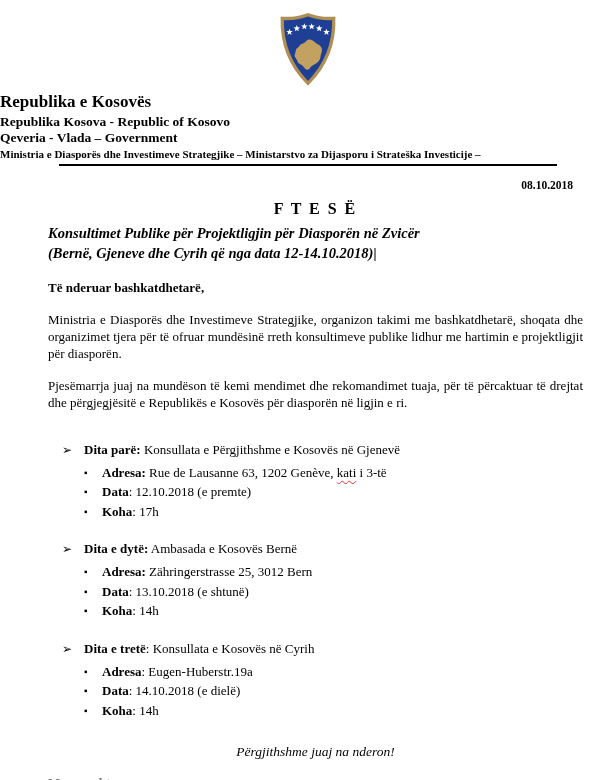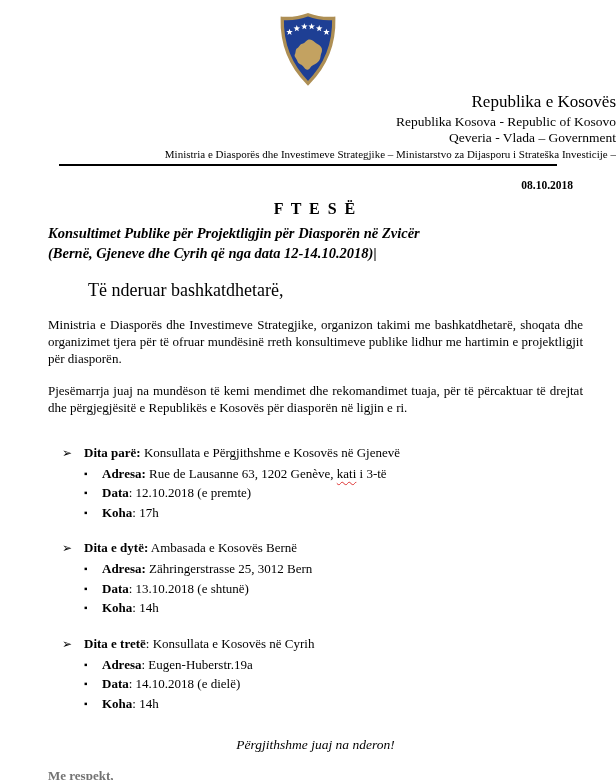--- a/index.html
+++ b/index.html
@@ -5,39 +5,39 @@
   html,body { margin:0; padding:0; background:#ffffff; }
   .page {
     position:relative; width:616px; height:780px; background:#ffffff;
     font-family:"Liberation Serif","DejaVu Serif",serif; color:#000;
     overflow:hidden;
   }
   .content { padding:0 33px 0 48px; }
 
   
   .emblem-wrap { text-align:center; padding-top:12px; }
-  .lh { text-align:right; font-weight:normal; }
+  .lh { text-align:left; font-weight:bold; }
   .lh1 { font-size:17px; margin-top:3px; line-height:1.1; }
   .lh2 { font-size:13.5px; margin-top:2px; line-height:1.15; }
   .lh3 { font-size:13.5px; margin-top:1px; line-height:1.15; }
   .lh4 { font-size:11px;  margin-top:2px; line-height:1.2; }
   .lh5 { font-size:11px;  line-height:1.2; }
   .rule { width:498px; margin:3px auto 0 auto; border:none; border-top:2px solid #000; height:0; }
 
   .date-row { text-align:right; font-weight:bold; font-size:11.5px; margin-top:13px; padding-right:10px; }
 
   .doc-title { text-align:center; font-weight:bold; font-size:16px; letter-spacing:2px; margin-top:9px; }
   .doc-subtitle { text-align:left; font-weight:bold; font-style:italic; font-size:14.5px; margin-top:5px; line-height:1.4; }
 
-  .salutation { font-weight:normal; font-size:18px; margin-top:16px;margin-left:40px; }
+  .salutation { font-weight:bold; font-size:13px; margin-top:16px; }
   .para { font-size:13px; line-height:17px; text-align:justify; margin-top:15px; }
 
   .events { margin-top:26px; font-size:13px; }
   .event { margin-bottom:15px; }
-  .evt-head { padding-left:18px; line-height:21px; }
+  .evt-head { padding-left:18px; line-height:26px; }
   .arrow-bullet { display:inline-block; width:22px; margin-left:-4px; font-size:12px; }
   .day-label { font-weight:bold; }
   .evt-detail { padding-left:54px; line-height:18.5px; margin-top:1px; }
   .evt-detail:first-of-type { margin-top:5px; }
   .square-bullet { display:inline-block; width:18px; margin-left:-18px; font-size:10px; vertical-align:1px; }
   .detail-label { font-weight:bold; }
   .squiggle {
     text-decoration:underline;
     text-decoration-style:wavy;
     text-decoration-color:#dd3333;

